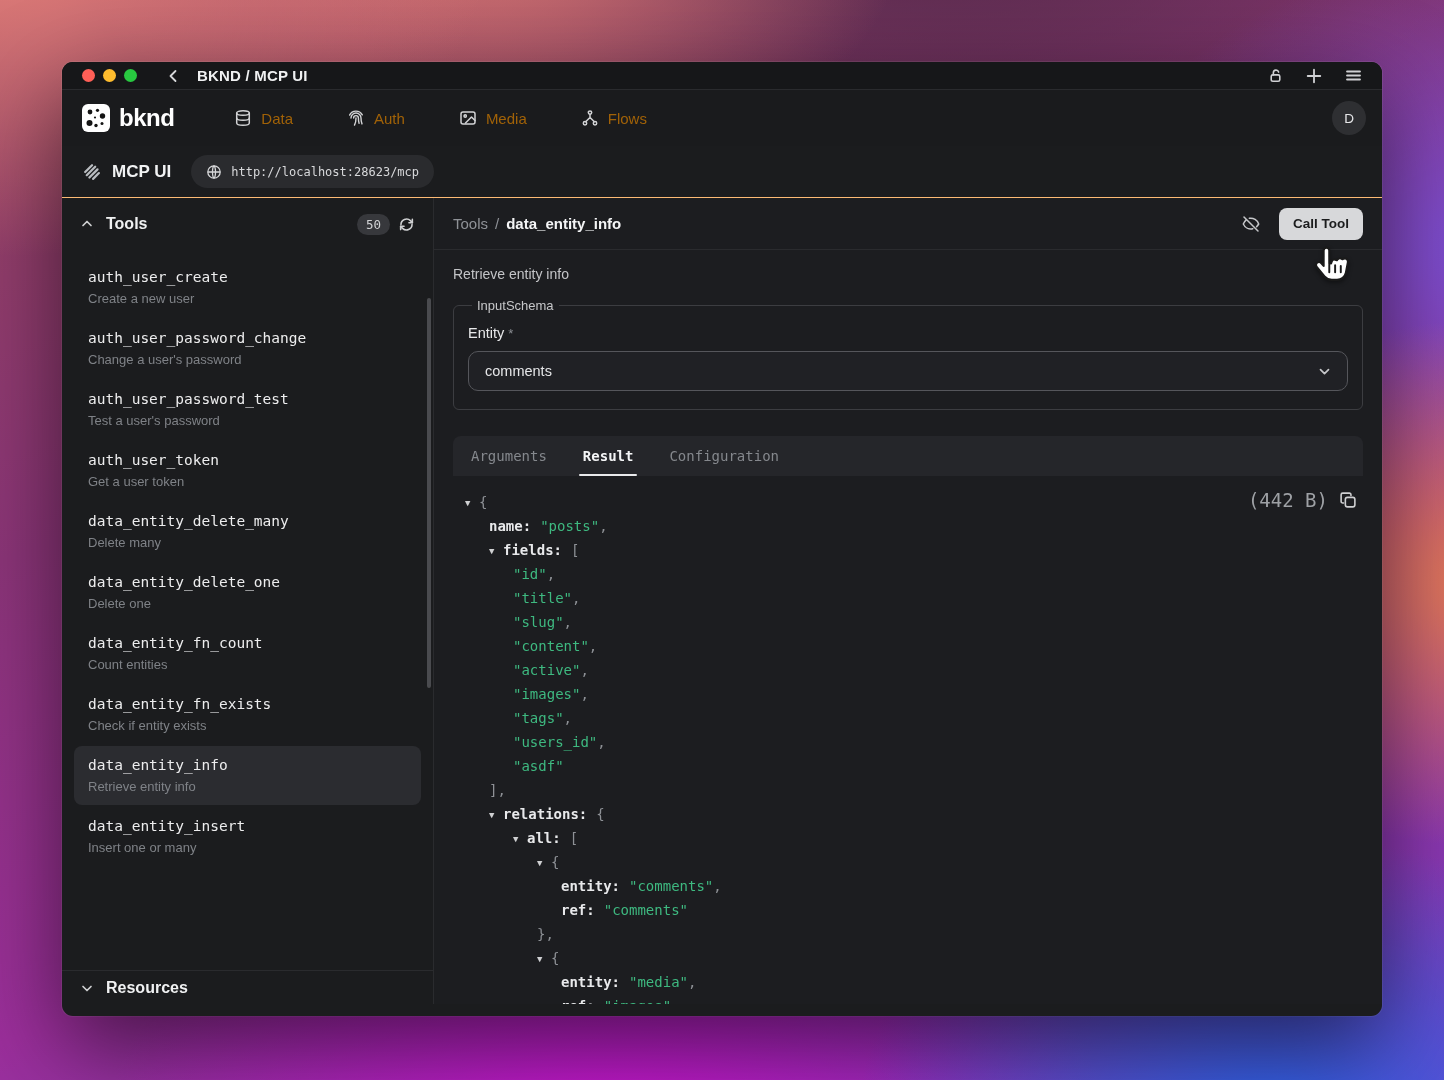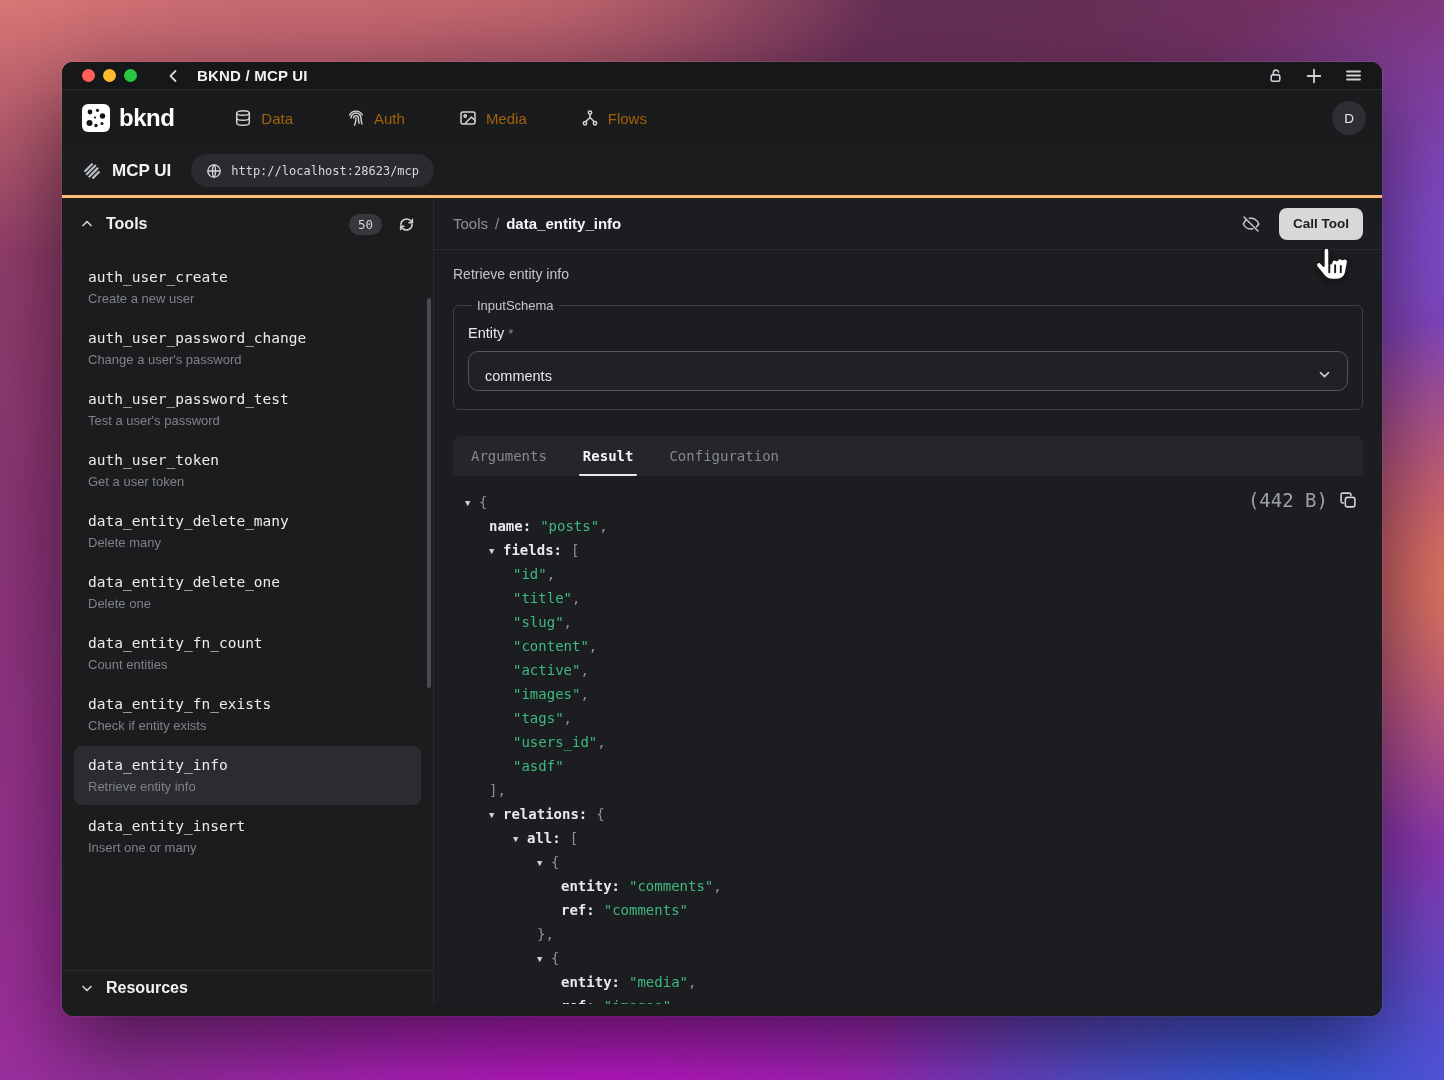--- a/index.html
+++ b/index.html
@@ -38,36 +38,36 @@
   .navbar{height:56px;display:flex;align-items:center;padding:0 16px;background:#1a1b1d;}
   .brand{display:flex;align-items:center;gap:9px;padding:0 4px;}
   .brand-mark{width:28px;height:28px;background:#fff;border-radius:6px;position:relative;}
   .brand-name{font-size:24px;font-weight:800;color:#fff;letter-spacing:-0.5px;}
   .nav-items{display:flex;align-items:center;gap:54px;margin-left:56px;}
   .nav-item{display:flex;align-items:center;gap:9px;color:#a16207;font-size:15px;font-weight:500;cursor:default;}
   .nav-item svg{color:#d2d3d5;}
   .avatar{margin-left:auto;width:34px;height:34px;border-radius:50%;background:#2e2f32;display:flex;align-items:center;justify-content:center;font-size:13.5px;color:#e6e7e9;font-weight:500;}
 
   
-  .subheader{height:52px;display:flex;align-items:center;padding:0 20px;border-bottom:3px solid #fdba74;background:#1b1c1e;}
+  .subheader{height:52px;display:flex;align-items:center;padding:0 20px;border-bottom:1px solid #fdba74;background:#1b1c1e;}
   .subheader .layers{color:#b9bcc0;margin-right:11px;}
   .sub-title{font-size:17px;font-weight:700;color:#f2f3f4;}
   .url-pill{margin-left:20px;height:33px;display:flex;align-items:center;gap:9px;background:#2a2b2e;border-radius:17px;padding:0 15px;color:#d6d7d9;}
   .url-pill .url{font-size:12px;color:#d8d9db;}
 
   
   .app-body{display:flex;height:806px;}
   .sidebar{width:372px;border-right:1px solid #2a2b2e;display:flex;flex-direction:column;position:relative;background:#1b1c1e;}
   .main{flex:1;display:flex;flex-direction:column;background:#1c1d20;}
 
   
   .tools-header{height:52px;display:flex;align-items:center;padding:0 18px;flex:none;}
   .tools-header .chev{color:#cfd0d2;}
   .tools-title{font-size:16px;font-weight:700;margin-left:12px;color:#f0f1f2;}
-  .tools-right{margin-left:auto;display:flex;align-items:center;gap:16px;}
+  .tools-right{margin-left:auto;display:flex;align-items:center;gap:8px;}
   .count-badge{background:#37383c;color:#d2d3d5;border-radius:11px;padding:3px 9px;font-size:12.5px;}
   .refresh{color:#cfd0d2;}
   .tools-list{flex:1;overflow:hidden;padding-top:6px;}
   .tool-item{margin:2px 12px;padding:11px 14px;border-radius:8px;cursor:default;}
   .tool-item.selected{background:#2b2c30;}
   .tool-name{font-family:"DejaVu Sans Mono",monospace;font-size:14.5px;color:#ededee;}
   .tool-desc{margin-top:6px;font-size:13px;color:#7f8287;}
   .resources-row{flex:none;height:34px;border-top:1px solid #2a2b2e;display:flex;align-items:center;padding:0 18px;}
   .resources-row .chev{color:#cfd0d2;}
   .resources-title{font-size:16px;font-weight:700;margin-left:12px;color:#f0f1f2;}
@@ -82,21 +82,21 @@
   .eye-off{color:#c6c7ca;}
   .call-tool{height:32px;padding:0 14px;border:none;border-radius:8px;background:#d7d8da;color:#1b1c1d;font-size:13.5px;font-weight:700;font-family:"Liberation Sans",sans-serif;}
 
   .main-content{flex:1;overflow:hidden;padding:16px 19px 0;}
   .tool-description{font-size:14px;color:#c3c4c7;}
 
   fieldset.schema{margin-top:16px;border:1px solid #3c3d41;border-radius:6px;padding:4px 14px 18px;}
   fieldset.schema legend{font-size:13px;color:#c6c7c9;padding:0 5px;margin-left:4px;}
   .entity-label{margin-top:8px;font-size:14.5px;color:#e8e9ea;}
   .req{color:#8a8d92;margin-left:4px;font-size:13px;}
-  .select{margin-top:10px;height:40px;border:1px solid #55565b;border-radius:10px;display:flex;align-items:flex-start;padding:16px 16px;background:#202125;}
+  .select{margin-top:10px;height:40px;border:1px solid #55565b;border-radius:10px;display:flex;align-items:center;padding:16px 16px;background:#202125;}
   .select-value{font-size:14.5px;color:#e5e6e8;}
   .select .chev{margin-left:auto;color:#c6c7ca;}
 
   .tabs{margin-top:26px;height:40px;background:#25262a;border-radius:8px 8px 0 0;display:flex;align-items:flex-start;gap:36px;padding:0 18px;}
   .tab{font-family:"DejaVu Sans Mono",monospace;font-size:14px;color:#85888d;height:40px;display:flex;align-items:center;position:relative;}
   .tab.active{color:#f4f5f6;font-weight:700;}
   .tab.active::after{content:"";position:absolute;left:-4px;right:-4px;bottom:0;height:2px;background:#e9eaec;border-radius:1px;}
 
   .result{position:relative;padding:14px 12px 0;}
   .result-meta{position:absolute;top:13px;right:6px;display:flex;align-items:center;gap:11px;}

